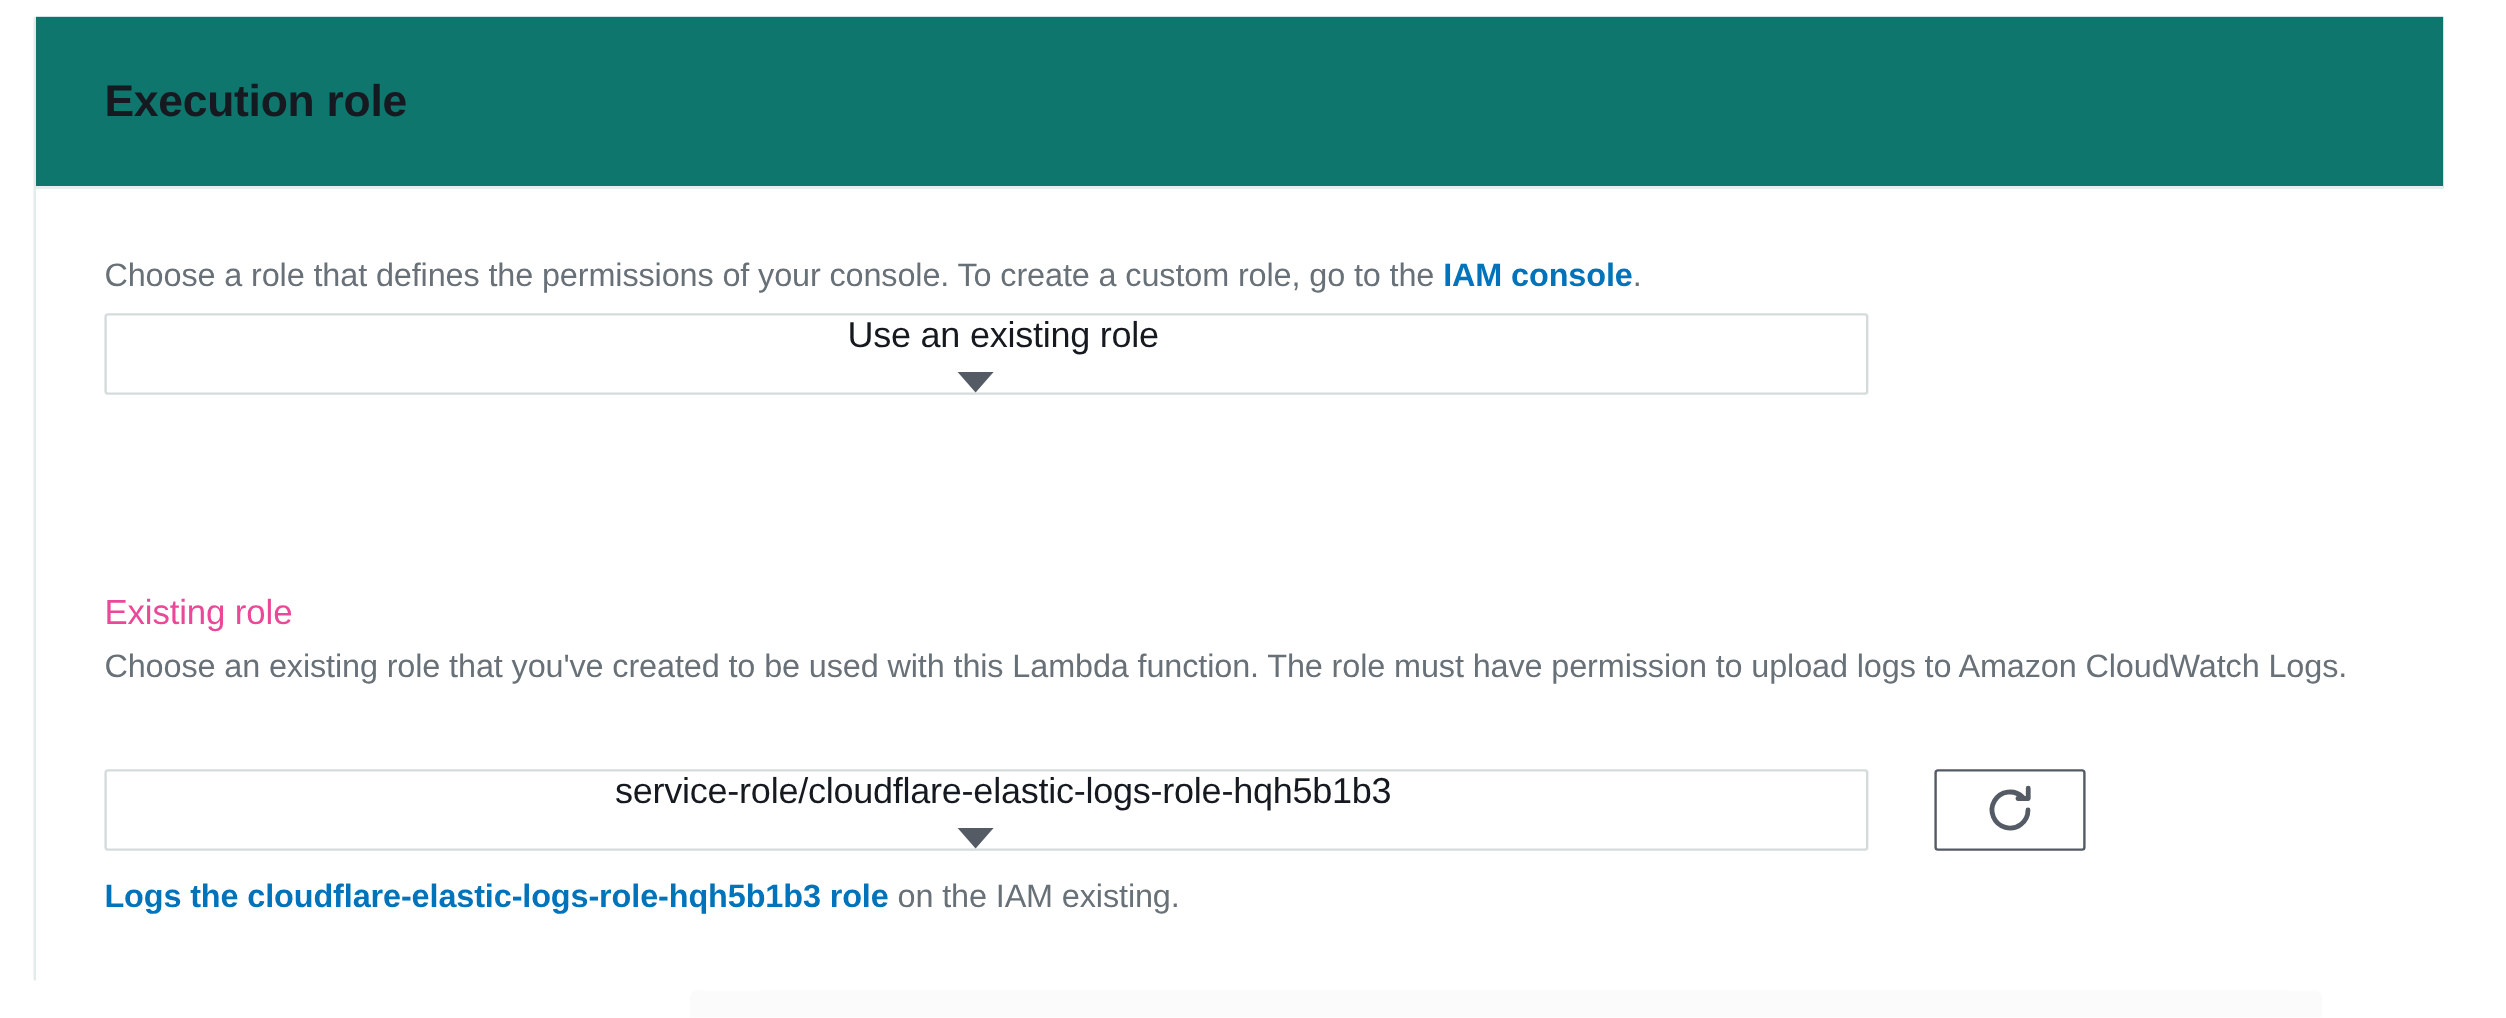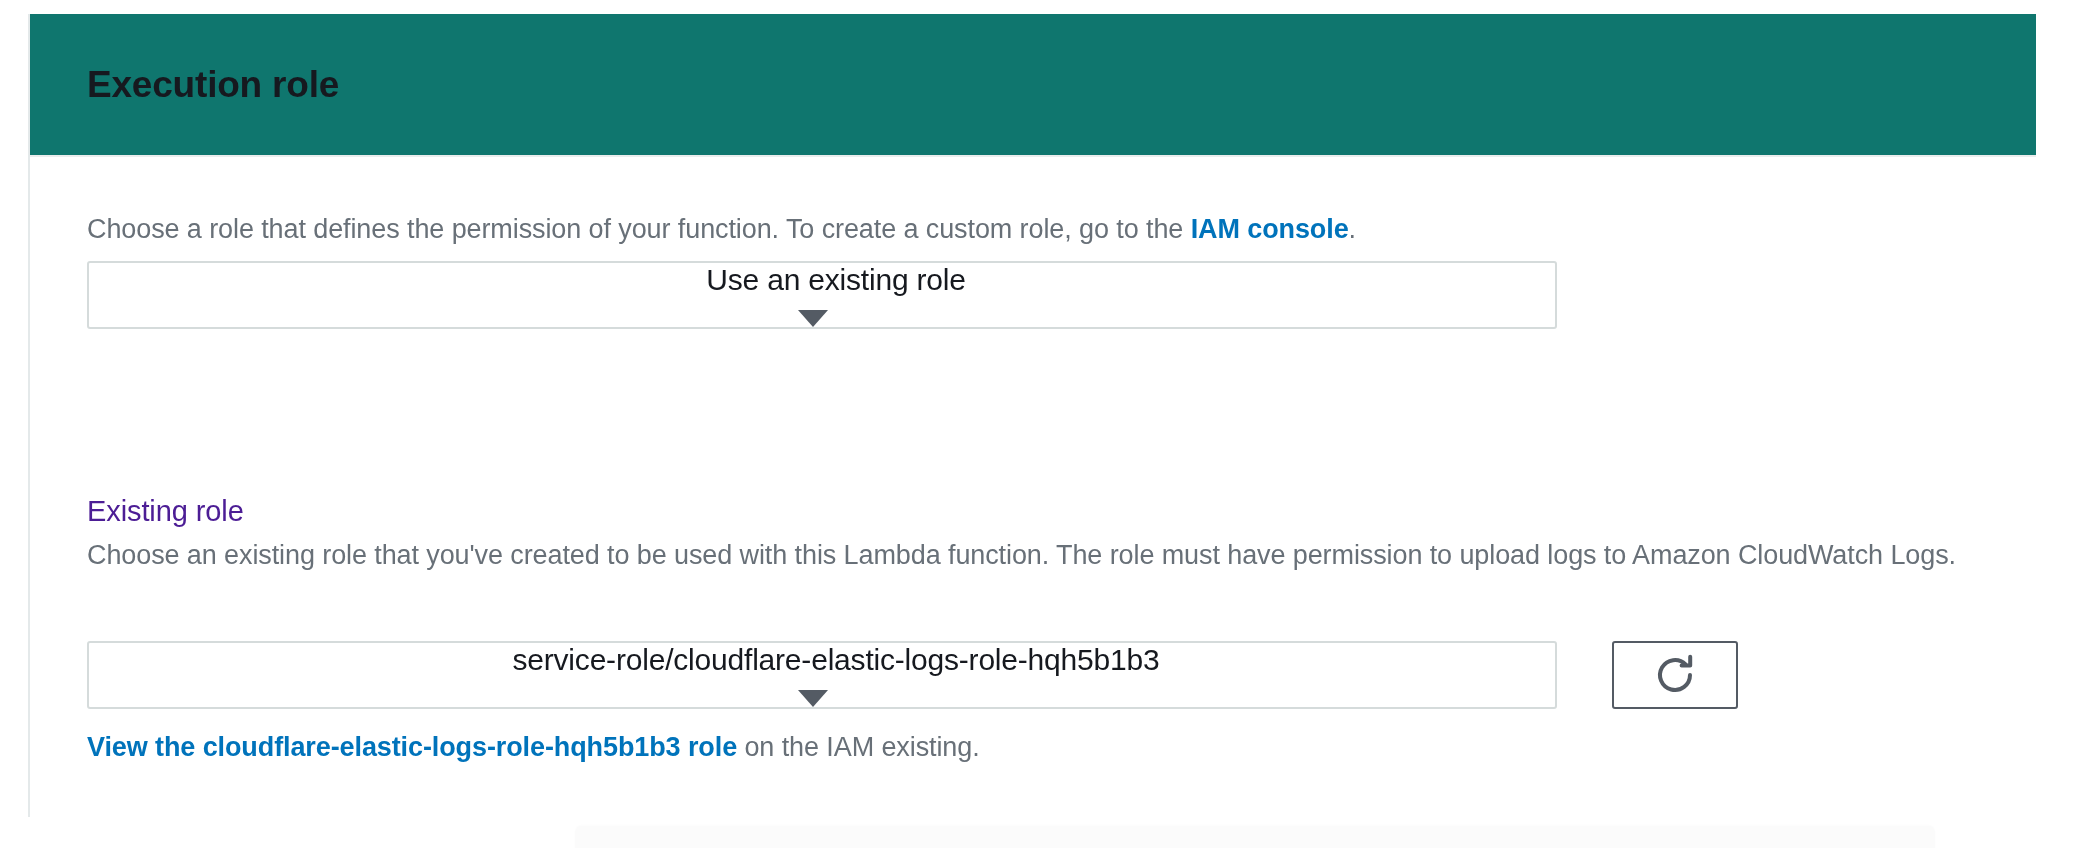--- a/index.html
+++ b/index.html
@@ -72,21 +72,21 @@
     letter-spacing: -0.1px;
   }
   .link {
     color: #0073bb;
     font-weight: bold;
     text-decoration: none;
     margin-top: 20px;
   }
   .label-strong {
     font-size: 29px;
-    color: #4c1d95;
+    color: #ec4899;
     letter-spacing: -0.1px;
     line-height: 1.25;
   }
 
   
   .row-choose-role { position: absolute; left: 57px; top: 54px; }
   .row-select-1    { position: absolute; left: 57px; top: 104px; }
   .row-existing-label { position: absolute; left: 57px; top: 336px; }
   .row-existing-desc  { position: absolute; left: 57px; top: 380px; width: 1975px; }
   .row-select-2    { position: absolute; left: 57px; top: 484px; display: flex; align-items: center; border-radius: 22px; }
@@ -160,21 +160,21 @@
 
 <div class="panel">
 
   <div class="panel-header">
     <div class="panel-title">Execution role</div>
   </div>
 
   <div class="panel-body">
 
     <div class="row-choose-role desc">
-      <span>Choose a role that defines the permission of your function. To create a custom role, go to the </span><a class="link" href="#">IAM console</a><span>.</span>
+      <span>Choose a role that defines the permissions of your console. To create a custom role, go to the </span><a class="link" href="#">IAM console</a><span>.</span>
     </div>
 
     <div class="row-select-1">
       <div class="select">
         <span class="select-value">Use an existing role</span>
         <span class="caret-icon"></span>
       </div>
     </div>
 
     <div class="row-existing-label label-strong">Existing role</div>
@@ -190,19 +190,19 @@
         <span>
           <svg width="48" height="48" viewBox="0 0 24 24" fill="none" stroke="#545b64" stroke-width="2" stroke-linecap="round" stroke-linejoin="round">
             <path d="M19.5 12a7.5 7.5 0 1 1-2.2-5.3"></path>
             <polyline points="19.6 2.9 19.6 7.2 15.3 7.2"></polyline>
           </svg>
         </span>
       </div>
     </div>
 
     <div class="row-view-link desc">
-      <a class="link" href="#">View the cloudflare-elastic-logs-role-hqh5b1b3 role</a><span> on the IAM existing.</span>
+      <a class="link" href="#">Logs the cloudflare-elastic-logs-role-hqh5b1b3 role</a><span> on the IAM existing.</span>
     </div>
 
   </div>
 </div>
 
 <div class="bottom-ghost"></div>
 
 </body></html>

